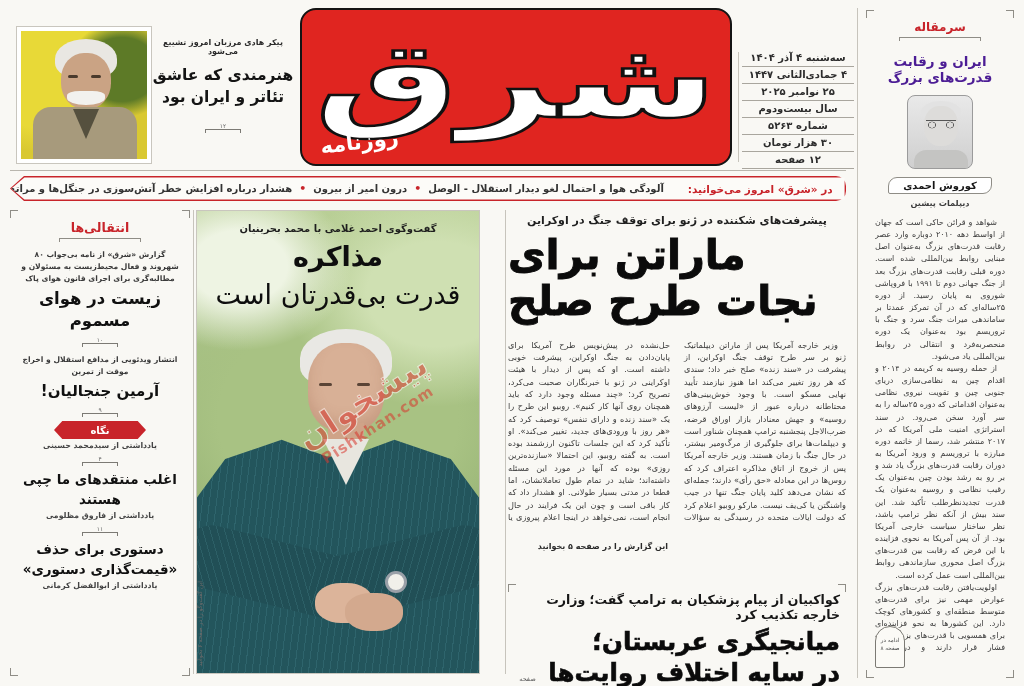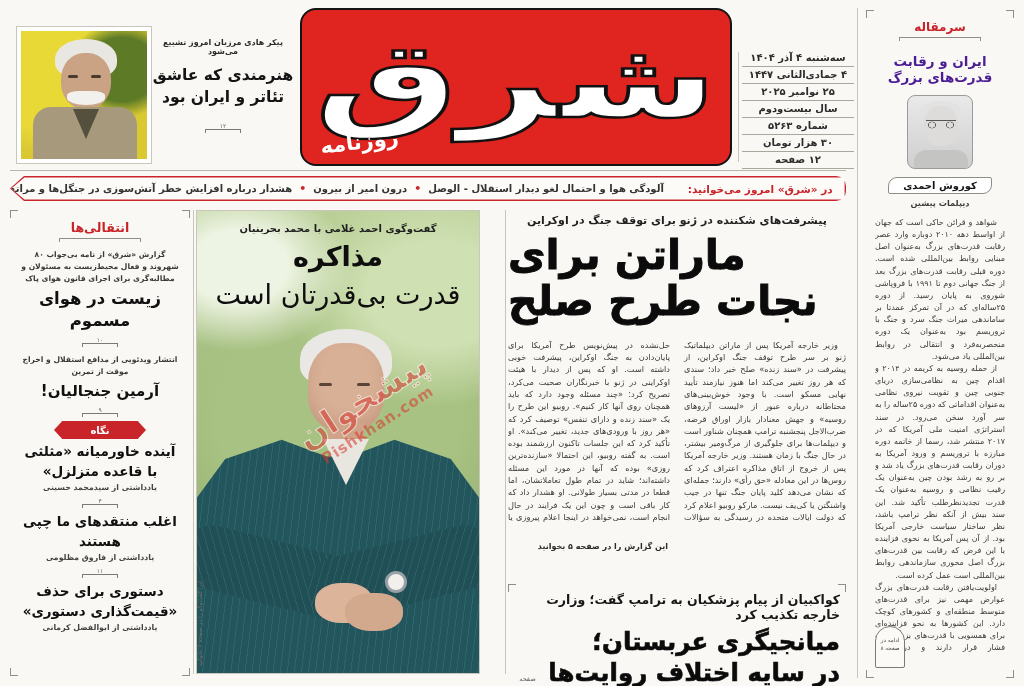--- a/index.html
+++ b/index.html
@@ -220,21 +220,20 @@
       <div class="sb-kicker">انتشار ویدئویی از مدافع استقلال و اخراج موقت از تمرین</div>
       <div class="sb-head-lg" style="font-size:15px;">آرمین جنجالیان!</div>
       <div class="sep sb-sep">
           <span class="no">۹</span>
           <span class="ln"></span>
         </div>
     </div>
 
     <div>
       <div class="negah">نگاه</div>
-      <div class="sb-head-md">آینده خاورمیانه «مثلثی با قاعده متزلزل»</div>
       <div class="sb-byline">یادداشتی از سیدمحمد حسینی</div>
       <div class="sep sb-sep">
           <span class="no">۴</span>
           <span class="ln"></span>
         </div>
     </div>
 
 
     <div>
       <div class="sb-head-md">اغلب منتقدهای ما چپی هستند</div>

